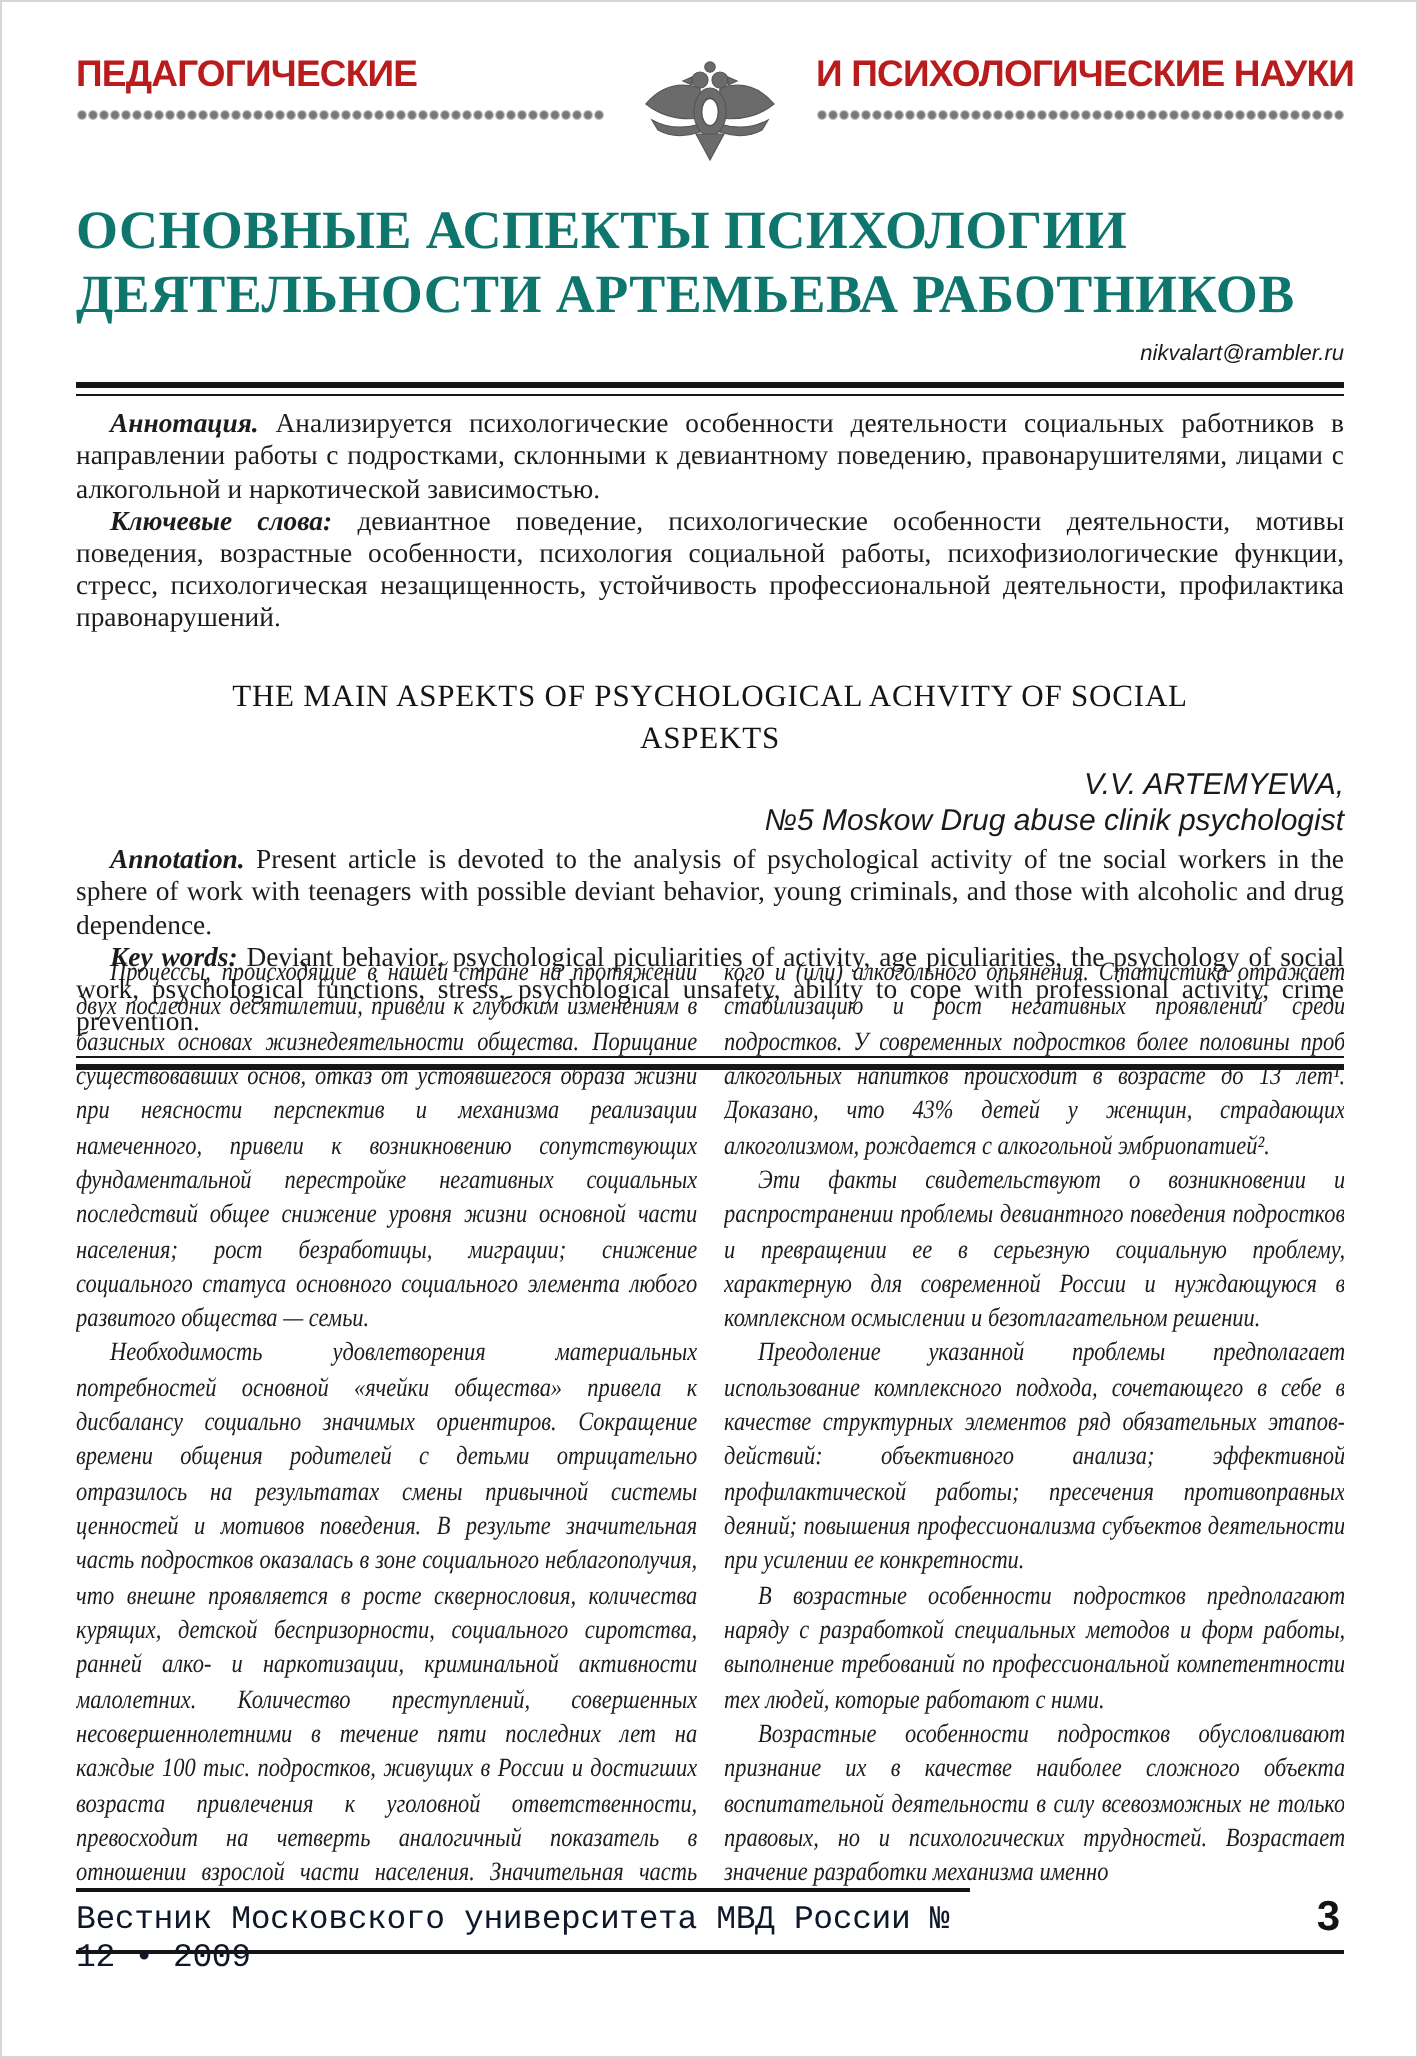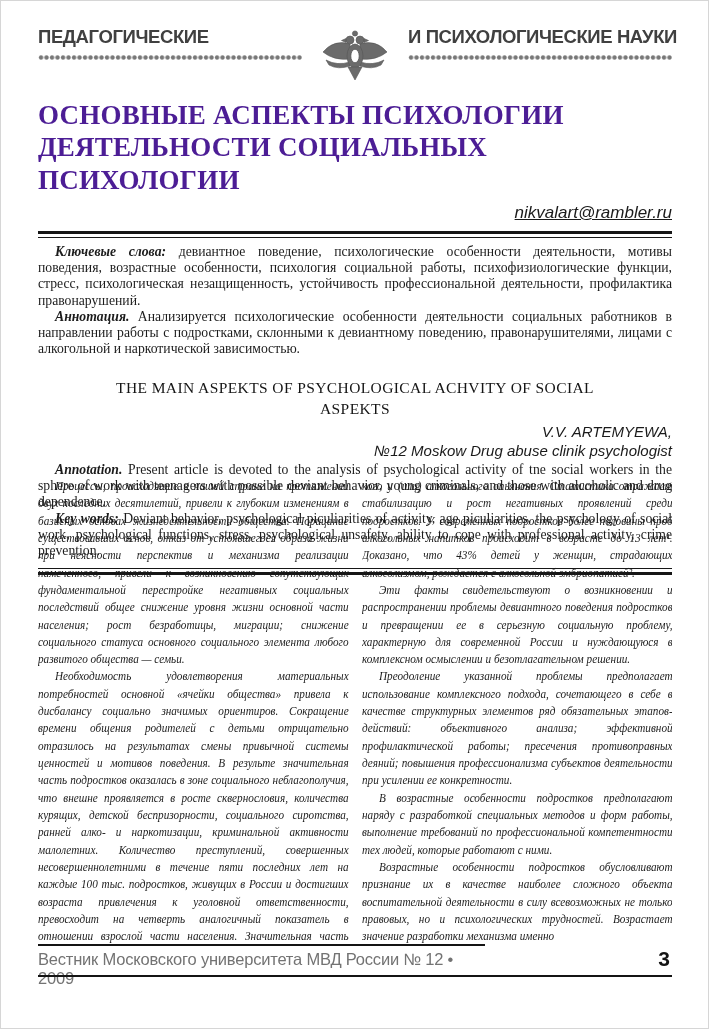--- a/index.html
+++ b/index.html
@@ -8,40 +8,40 @@
     font-family:"Liberation Serif",serif;color:#1c1c1c;overflow:hidden;
     box-shadow:inset 0 0 0 1px #d6d6d6;
   }
   .content{padding:26px 37px 0 38px;}
 
   
   .masthead{display:flex;justify-content:space-between;align-items:flex-start;}
   .mast-col{width:264px;}
   .mast-title{
     font-family:"Liberation Sans",sans-serif;font-weight:bold;font-size:18.5px;
-    letter-spacing:-0.4px;white-space:nowrap;color:#404040;
+    letter-spacing:-0.4px;white-space:nowrap;color:#b91c1c;
   }
   .mast-col.right .mast-title{text-align:center;}
   .chain{
     margin-top:6px;height:7px;
     background-image:radial-gradient(circle at 3px 3.5px,#787878 1.6px,#b9b9b9 2.2px,rgba(0,0,0,0) 2.7px);
     background-size:5.5px 7px;background-repeat:repeat-x;
   }
   .emblem{width:72px;height:54px;margin-top:4px;flex:0 0 auto;display:flex;justify-content:center;}
 
   
   .article-title{
     margin:15px 0 0 0;font-weight:bold;font-size:27px;line-height:1.2;
-    letter-spacing:0.2px;color:#4c1d95;
+    letter-spacing:0.2px;color:#0f766e;
   }
   .author-block{
     margin-top:7px;text-align:right;font-family:"Liberation Sans",sans-serif;
     font-style:italic;font-size:15px;line-height:1.22;color:#1a1a1a;
   }
-  .author-block .email{font-size:17px;text-decoration:underline;}
+  .author-block .email{font-size:11px;}
 
   
   .rule-thickthin{margin-top:7px;height:3px;border-top:3px solid #161616;border-bottom:1px solid #161616;}
   .rule-thinthick{margin-top:9px;height:3px;border-top:1px solid #161616;border-bottom:3px solid #161616;}
 
   
   .abstract{margin-top:6px;font-size:13.7px;line-height:16.2px;text-align:justify;}
   .abs-p{margin:0;text-indent:17px;}
   .plabel{font-weight:bold;font-style:italic;}
 
@@ -61,21 +61,21 @@
     width:365px;transform:scaleX(0.851);transform-origin:0 0;
     font-size:13.2px;line-height:17.32px;text-align:justify;
   }
   .bp{margin:0;text-indent:20px;}
   .bp.cont{text-indent:0;}
 
   
   .footer{position:absolute;top:944px;left:38px;width:634px;height:34px;}
   .footer-left{
     width:447px;border-top:2px solid #141414;padding-top:4px;
-    font-family:Liberation Sans, sans-serif;font-size:16.5px;letter-spacing:-0.2px;color:#737373;
+    font-family:Liberation Mono, monospace;font-size:16.5px;letter-spacing:-0.2px;color:#0f172a;
   }
   .page-num{
     position:absolute;right:2px;top:3px;font-family:"Liberation Sans",sans-serif;
     font-weight:bold;font-size:21px;color:#141414;
   }
   .footer-bottom-rule{position:absolute;left:0;right:0;top:31px;border-top:2px solid #141414;}
 </style>
 </head>
 <body>
 
@@ -106,41 +106,41 @@
         </svg>
       </div>
       <div class="mast-col right">
         <div class="mast-title">И ПСИХОЛОГИЧЕСКИЕ НАУКИ</div>
         <div class="chain"></div>
       </div>
     </div>
 
     <h1 class="article-title">
       <span>ОСНОВНЫЕ АСПЕКТЫ ПСИХОЛОГИИ</span><br>
-      <span>ДЕЯТЕЛЬНОСТИ СОЦИАЛЬНЫХ ПСИХОЛОГИИ</span>
+      <span>ДЕЯТЕЛЬНОСТИ АРТЕМЬЕВА РАБОТНИКОВ</span>
     </h1>
 
     <div class="author-block">
       <div class="email">nikvalart@rambler.ru</div>
     </div>
 
     <div class="rule-thickthin"></div>
 
     <div class="abstract">
+      <p class="abs-p"><span class="plabel">Аннотация.</span> <span>Анализируется психологические особенности деятельности социальных работников в направлении работы с подростками, склонными к девиантному поведению, правонарушителями, лицами с алкогольной и наркотической зависимостью.</span></p>
       <p class="abs-p"><span class="plabel">Ключевые слова:</span> <span>девиантное поведение, психологические особенности деятельности, мотивы поведения, возрастные особенности, психология социальной работы, психофизиологические функции, стресс, психологическая незащищенность, устойчивость профессиональной деятельности, профилактика правонарушений.</span></p>
-      <p class="abs-p"><span class="plabel">Аннотация.</span> <span>Анализируется психологические особенности деятельности социальных работников в направлении работы с подростками, склонными к девиантному поведению, правонарушителями, лицами с алкогольной и наркотической зависимостью.</span></p>
     </div>
 
     <div class="en-title">
       <span>THE MAIN ASPEKTS OF PSYCHOLOGICAL ACHVITY OF SOCIAL</span><br>
       <span>ASPEKTS</span>
     </div>
     <div class="author-block en">
       <div>V.V. ARTEMYEWA,</div>
-      <div>№12 Moskow Drug abuse clinik psychologist</div>
+      <div>№5 Moskow Drug abuse clinik psychologist</div>
     </div>
 
     <div class="abstract en">
       <p class="abs-p"><span class="plabel">Annotation.</span> <span>Present article is devoted to the analysis of psychological activity of tne social workers in the sphere of work with teenagers with possible deviant behavior, young criminals, and those with alcoholic and drug dependence.</span></p>
       <p class="abs-p"><span class="plabel">Key words:</span> <span>Deviant behavior, psychological piculiarities of activity, age piculiarities, the psychology of social work, psychological functions, stress, psychological unsafety, ability to cope with professional activity, crime prevention.</span></p>
     </div>
 
     <div class="rule-thinthick"></div>
   </div>
 

